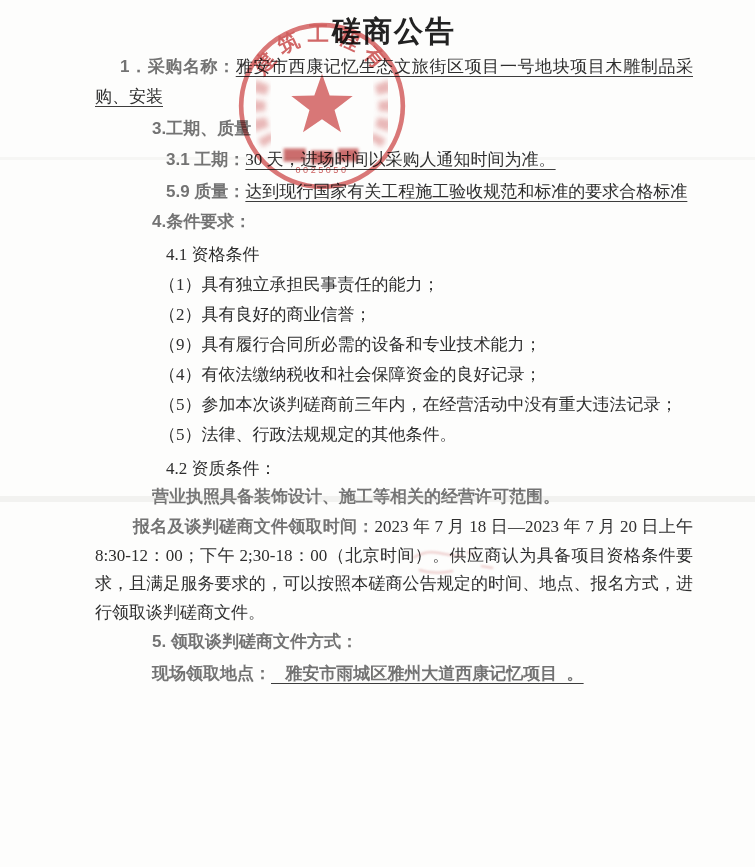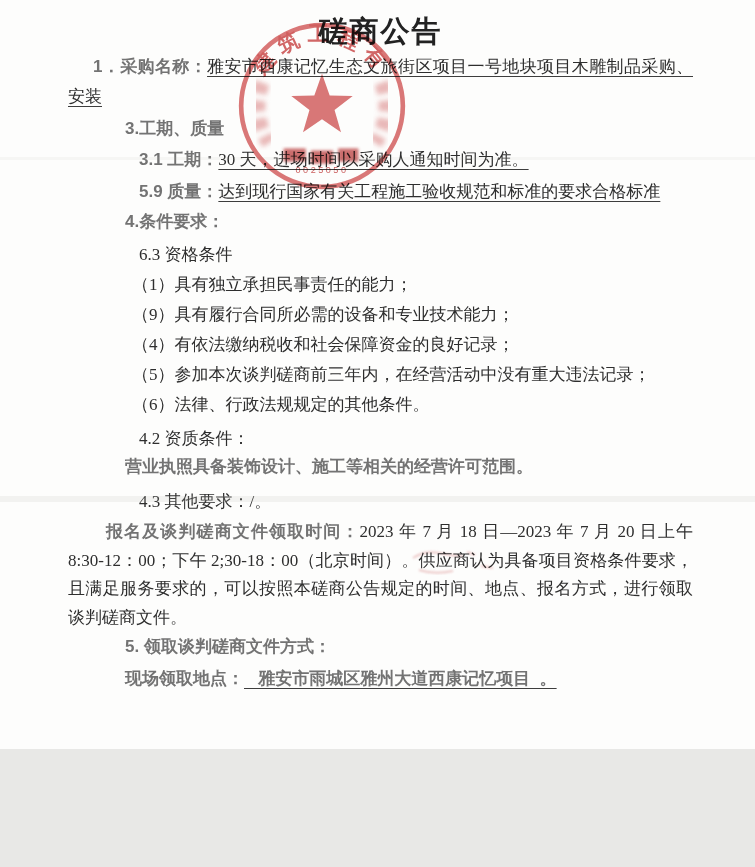--- a/index.html
+++ b/index.html
@@ -1,22 +1,22 @@
 <!DOCTYPE html>
 <html><head>
 <meta charset="utf-8">
 <style>
   html,body{margin:0;padding:0;background:#e8e8e6;}
   .page{
     position:relative;
-    width:755px;height:749px;
+    width:755px;height:867px;
     margin:0 auto;
     background:#fdfdfc;
     box-sizing:border-box;
-    padding:10px 62px 0 68px;
+    padding:10px 62px 0 95px;
     overflow:hidden;
     color:#2e2e2e;
     font-family:"Liberation Serif","DejaVu Serif",serif;
   }
   .doc-title{
     margin:0;
     font-size:29px;
     line-height:42px;
     font-weight:700;
     text-align:center;
@@ -91,32 +91,32 @@
 
 
   <p class="line mt3 ti-57 bs">3.工期、质量</p>
 
   <p class="line mt3 ti-71"><span class="bs">3.1 工期：</span><span class="u">30 天，进场时间以采购人通知时间为准。</span></p>
 
   <p class="line mt4 ti-71"><span class="bs">5.9 质量：</span><span class="u">达到现行国家有关工程施工验收规范和标准的要求合格标准</span></p>
 
   <p class="line mt2 ti-57 bs">4.条件要求：</p>
 
-  <p class="line mt5 ti-71">6.3 资格条件</p>
+  <p class="line mt5 ti-71">4.1 资格条件</p>
 
   <p class="line mt2 ti-64">（1）具有独立承担民事责任的能力；</p>
+  <p class="line mt2 ti-64">（2）具有良好的商业信誉；</p>
   <p class="line mt2 ti-64">（9）具有履行合同所必需的设备和专业技术能力；</p>
   <p class="line mt2 ti-64">（4）有依法缴纳税收和社会保障资金的良好记录；</p>
   <p class="line mt2 ti-64">（5）参加本次谈判磋商前三年内，在经营活动中没有重大违法记录；</p>
-  <p class="line mt2 ti-64">（6）法律、行政法规规定的其他条件。</p>
+  <p class="line mt2 ti-64">（5）法律、行政法规规定的其他条件。</p>
 
   <p class="line mt6 ti-71">4.2 资质条件：</p>
   <p class="line mt0 ti-57 bs">营业执照具备装饰设计、施工等相关的经营许可范围。</p>
 
-  <p class="line mt7 ti-71"><span>4.3 其他要求：</span><span>/。</span></p>
 
   <p class="line lh29 mt2 ti-38"><span class="bs">报名及谈判磋商文件领取时间：</span><span>2023 年 7 月 18 日—2023 年 7 月 20 日</span><span>上午 8:30-12：00；下午 2;30-18：00（北京时间）。供应商认为具备项目资格条件要求，且满足服务要求的，可以按照本磋商公告规定的时间、地点、报名方式，进行领取谈判磋商文件。</span></p>
 
   <p class="line mt1 ti-57 bs">5. 领取谈判磋商文件方式：</p>
 
   <p class="line mt4 ti-57"><span class="bs">现场领取地点：</span><span class="bs u">&nbsp;&nbsp;&nbsp;雅安市雨城区雅州大道西康记忆项目&nbsp;&nbsp;。</span></p>
 
   <svg class="seal" viewBox="0 0 190 190" aria-hidden="true">
     <defs>
       <filter id="blurS">

